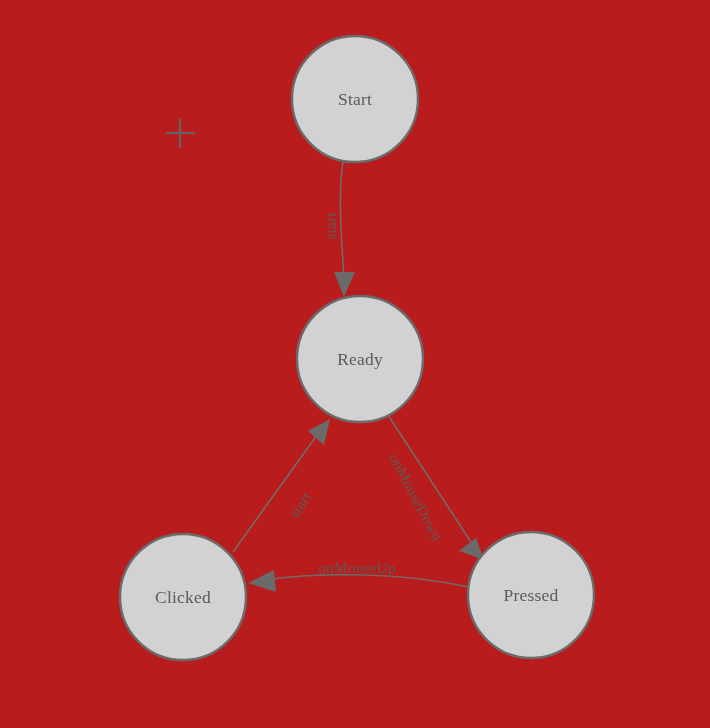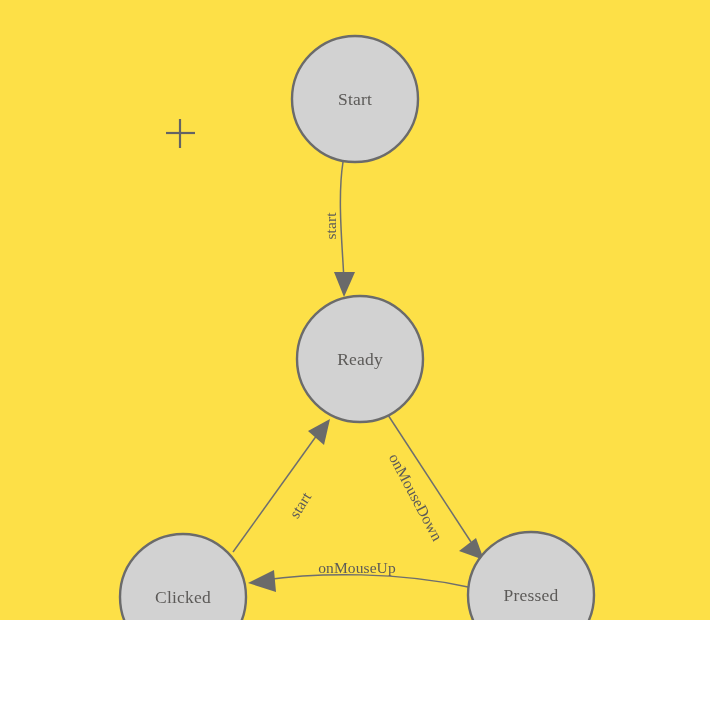--- a/index.html
+++ b/index.html
@@ -7,22 +7,22 @@
     margin: 0;
     padding: 0;
     background: #ffffff;
   }
   body {
     font-family: "Liberation Serif", "DejaVu Serif", serif;
   }
   #canvas {
     position: relative;
     width: 710px;
-    height: 620px;
-    background: #fde047;
+    height: 728px;
+    background: #b91c1c;
     overflow: hidden;
   }
   #diagram-svg {
     position: absolute;
     left: 0;
     top: 0;
     width: 710px;
     height: 728px;
     display: block;
   }

